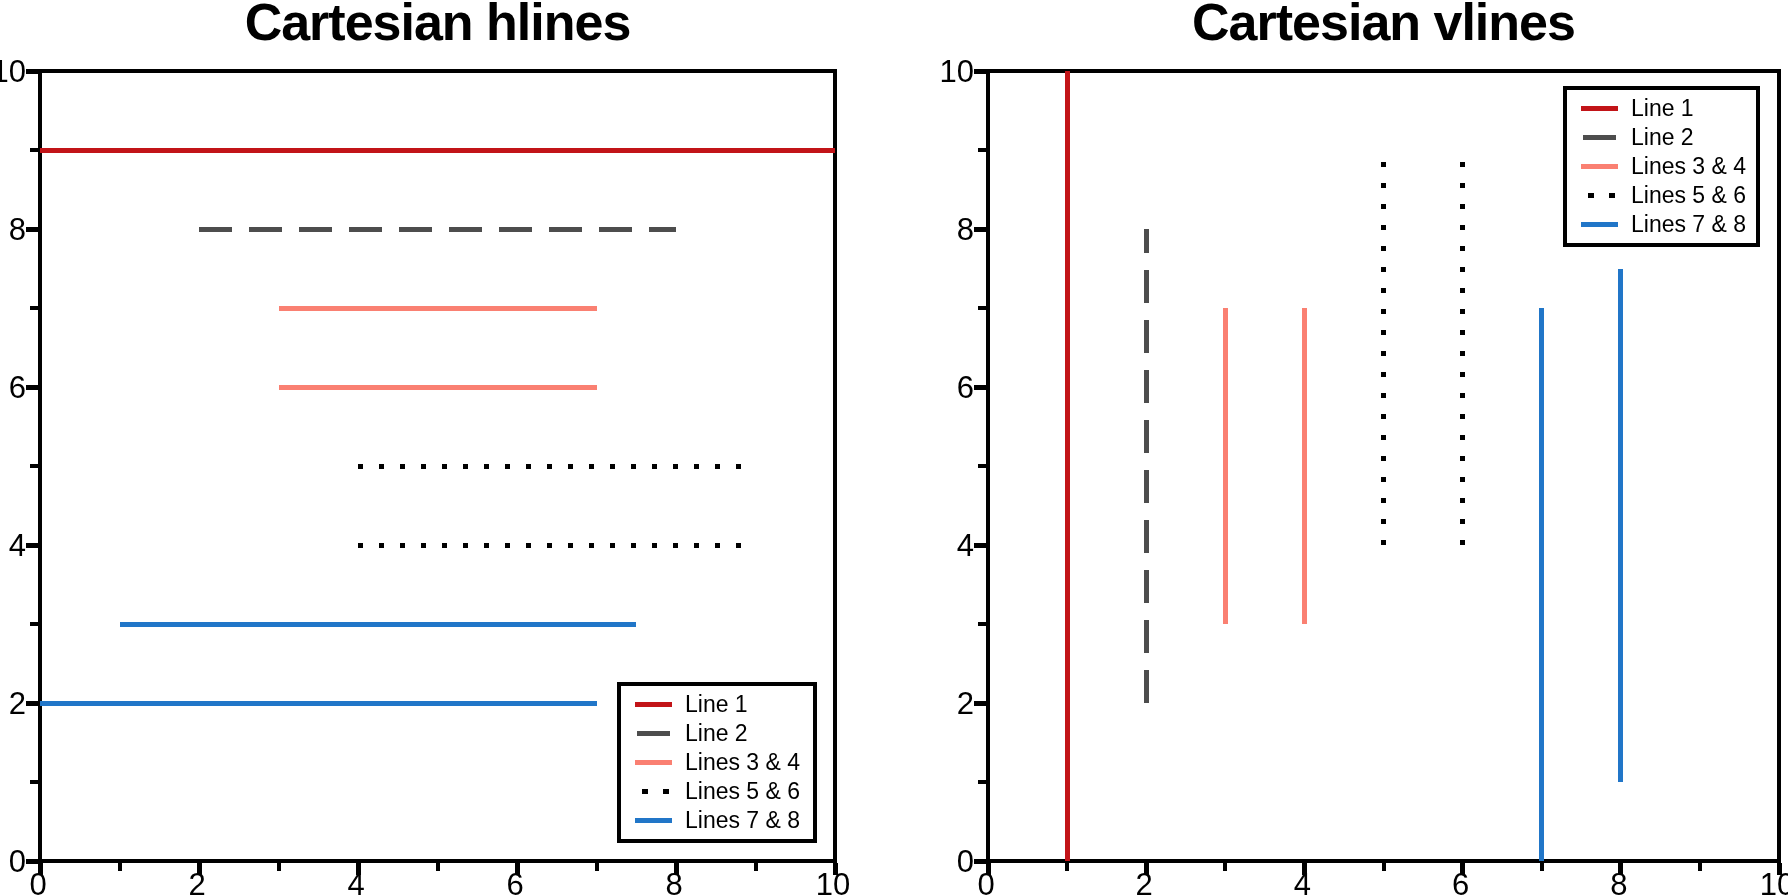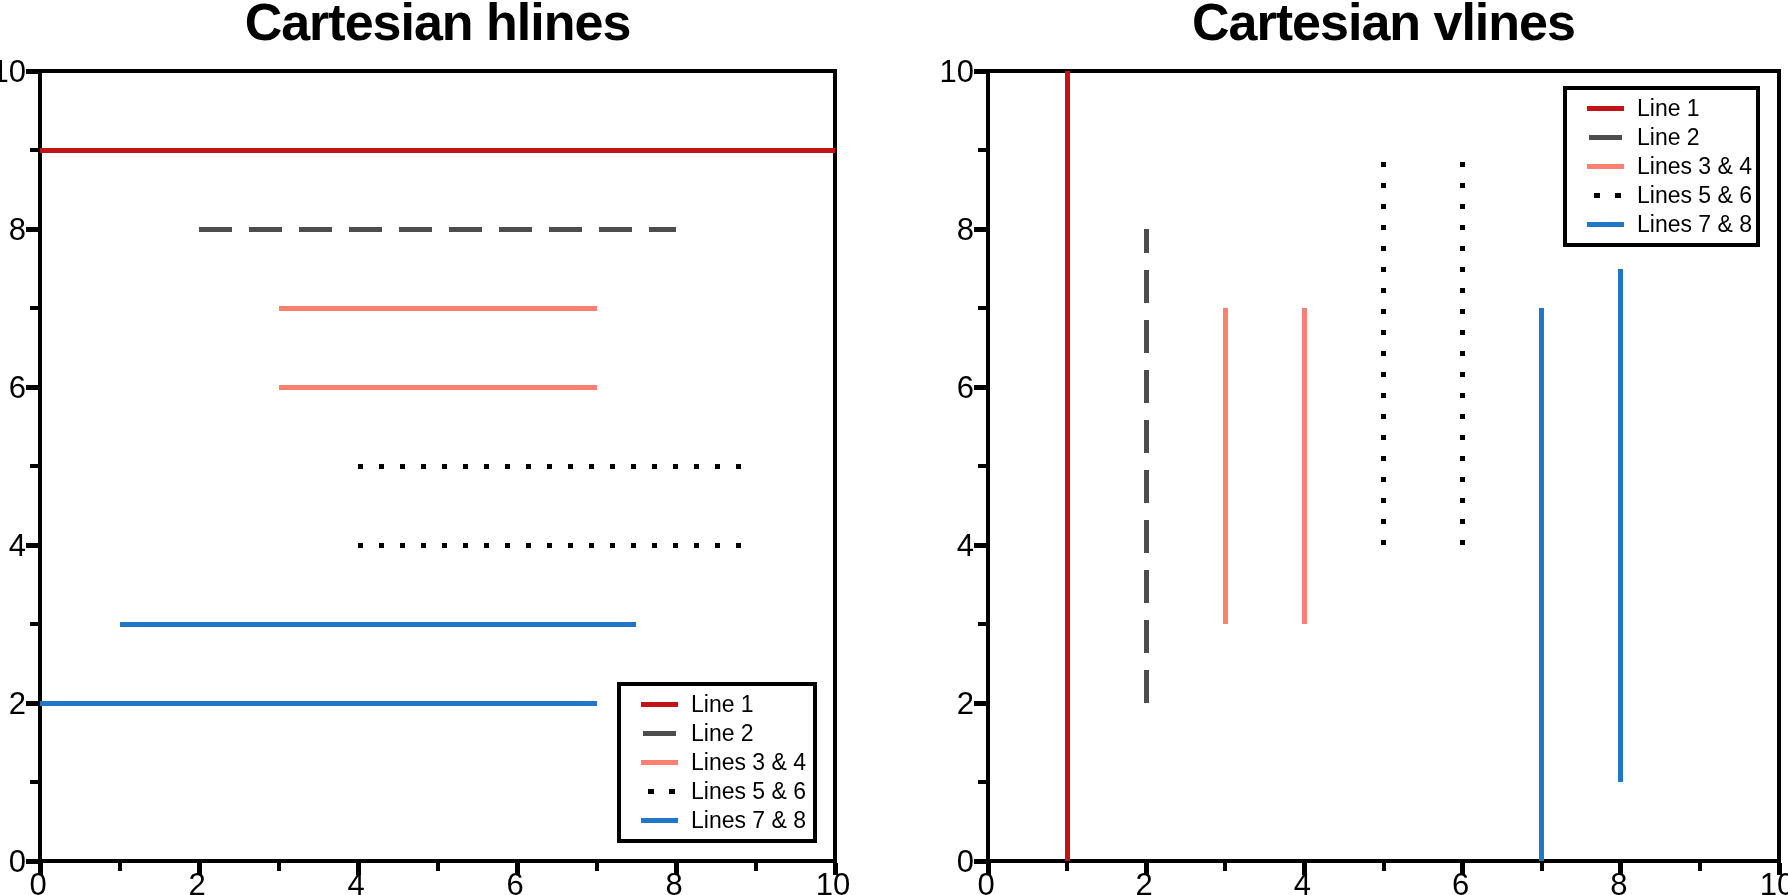--- a/index.html
+++ b/index.html
@@ -15,21 +15,21 @@
   .title-left{left:40px;width:795px;}
   .title-right{left:988px;width:791px;}
   .plot-box{position:absolute;border:4px solid #000;box-sizing:border-box;background:transparent;}
   .tick{position:absolute;background:#000;}
   .tick-label{position:absolute;font-size:31px;line-height:31px;color:#000;}
   .xlab{text-align:center;}
   .ylab{text-align:right;}
   .plot-line{position:absolute;}
   .legend{
     position:absolute;border:4px solid #000;background:#fff;box-sizing:border-box;
-    display:flex;flex-direction:column;justify-content:space-evenly;padding:3px 12px;
+    display:flex;flex-direction:column;justify-content:space-evenly;padding:3px 6px;
   }
   .legend-entry{display:flex;align-items:center;height:28px;}
   .swatch-holder{width:37px;height:5px;margin-left:8px;position:relative;flex:0 0 37px;}
   .legend-label{margin-left:13px;font-size:23px;line-height:1;color:#000;white-space:nowrap;}
 </style>
 </head>
 <body>
 
 <div class="figure">
   <div class="plot-title title-left">Cartesian hlines</div>

